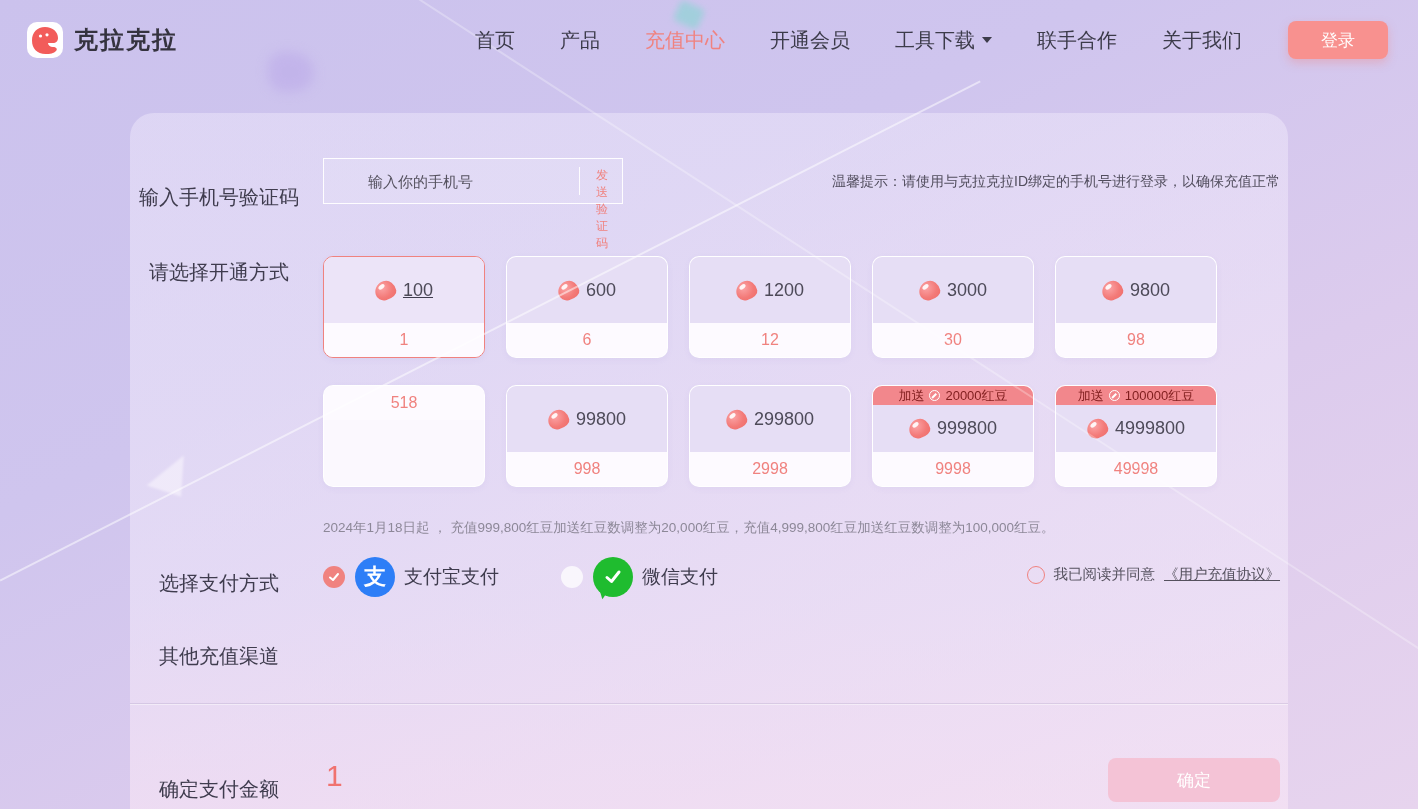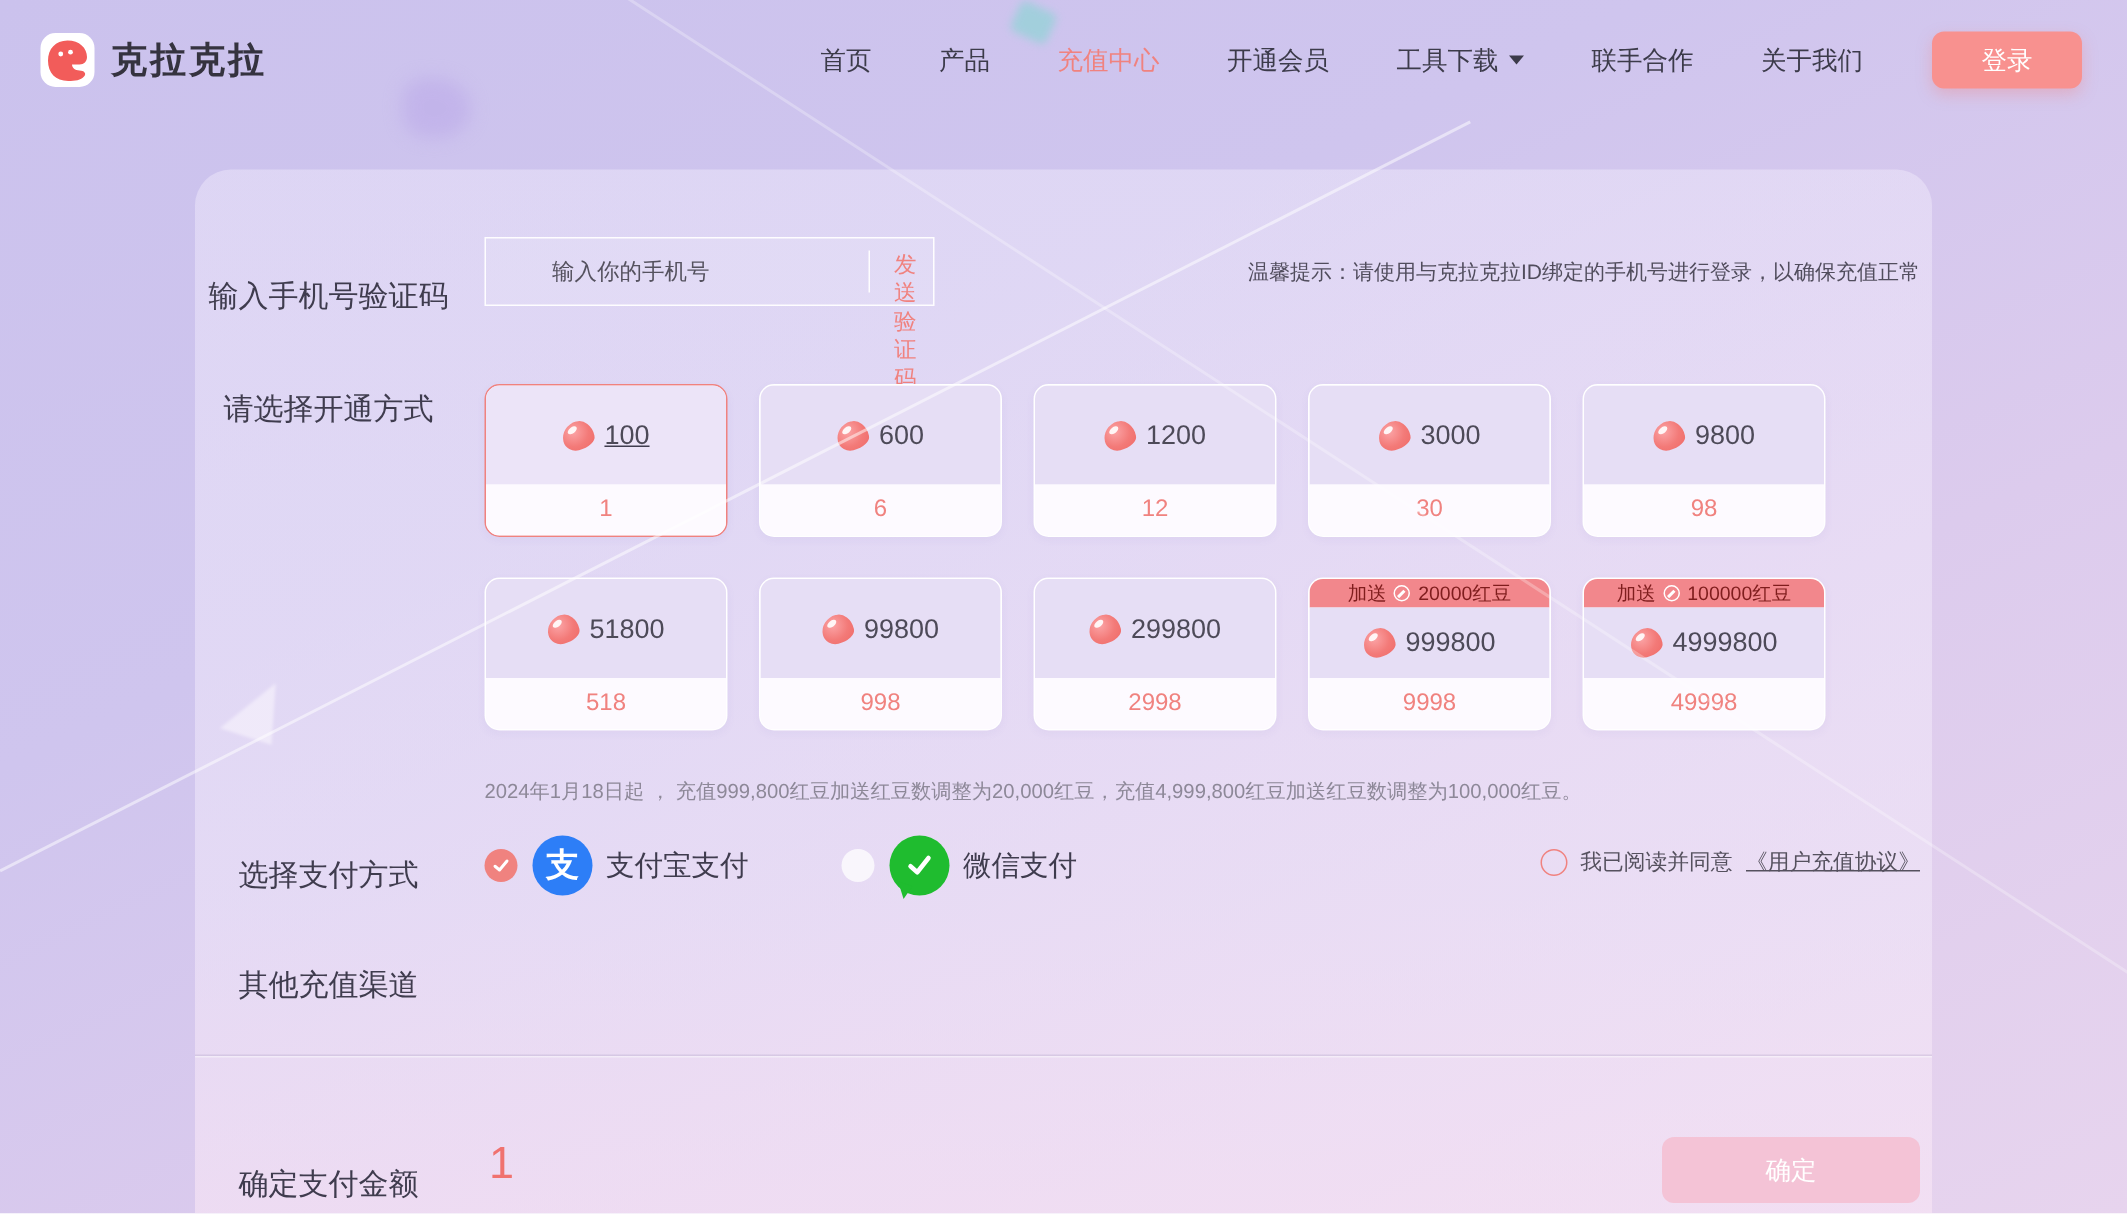--- a/index.html
+++ b/index.html
@@ -24,21 +24,21 @@
     opacity:.55; filter:blur(3px); border-radius:4px; transform:rotate(25deg); z-index:1; }
   .deco-blob { position:absolute; left:268px; top:52px; width:46px; height:40px; background:#b9a6e8;
     opacity:.5; filter:blur(6px); border-radius:40% 60% 55% 45%; z-index:1; }
 
   
   .header { position:absolute; top:0; left:0; width:100%; height:80px; display:flex; align-items:center;
     padding:0 30px 0 26px; z-index:10; }
   .brand { display:flex; align-items:center; gap:10px; }
   .brand-name { font-size:24px; font-weight:bold; color:#35333f; letter-spacing:2px; }
   .nav { margin-left:auto; display:flex; align-items:center; gap:45px; }
-  .nav-item { font-size:17px; color:#3c3b4a; cursor:pointer; display:flex; align-items:center; gap:7px; white-space:nowrap; }
+  .nav-item { font-size:20px; color:#3c3b4a; cursor:pointer; display:flex; align-items:center; gap:7px; white-space:nowrap; }
   .nav-item.active { color:#f0827f; }
   .caret-down { width:0; height:0; border-left:5px solid transparent; border-right:5px solid transparent;
     border-top:6px solid #3c3b4a; display:inline-block; }
   .login-btn { margin-left:46px; width:100px; height:38px; background:#f8918f; color:#fff; font-size:17px;
     border:none; border-radius:8px; cursor:pointer; box-shadow:0 4px 10px rgba(240,130,127,.35); }
 
   
   .panel { position:absolute; left:130px; top:113px; width:1158px; height:696px; z-index:4;
     border-radius:24px 24px 0 0;
     background:linear-gradient(180deg,rgba(246,241,254,.40) 0%,rgba(246,238,252,.48) 70%,rgba(250,231,246,.60) 100%); }
@@ -47,21 +47,21 @@
   
   .phone-label { top:71px; }
   .phone-input-box { position:absolute; left:193px; top:45px; width:300px; height:46px;
     border:1px solid rgba(255,255,255,.95); background:rgba(255,255,255,.10);
     display:flex; align-items:center;padding-left:26px; }
   .phone-input { flex:1; height:100%; border:none; background:transparent; outline:none;
     padding:0 12px 0 18px; font-size:15px; color:#413e4e;
     font-family:"Liberation Sans","DejaVu Sans",sans-serif; }
   .phone-input::placeholder { color:#55525f; opacity:1; }
   .send-code { border-left:1px solid rgba(255,255,255,.95); background:transparent; height:28px;
-    padding:0 16px; font-size:15px; color:#f0827f; cursor:pointer; border-top:none; border-right:none; border-bottom:none;
+    padding:0 16px; font-size:12px; color:#f0827f; cursor:pointer; border-top:none; border-right:none; border-bottom:none;
     font-family:"Liberation Sans","DejaVu Sans",sans-serif; }
   .tip { position:absolute; right:8px; top:60px; font-size:14px; color:#514d5d; }
 
   
   .packages-label { top:146px; }
   .grid { position:absolute; left:193px; display:grid; grid-template-columns:repeat(5,162px); gap:21px; }
   .grid-r1 { top:143px; }
   .grid-r2 { top:272px; }
   .card { height:102px; border-radius:10px; overflow:hidden; background:#fbf8fe; cursor:pointer;
     border:1px solid rgba(255,255,255,.9); display:flex; flex-direction:column;
@@ -212,24 +212,20 @@
         <div class="card-top">
             <span class="bean-icon"></span>
             <span class="beans">9800</span>
           </div>
         <div class="card-price">98</div>
       </div>
     </div>
 
     <div class="grid grid-r2">
       <div class="card">
-        <div class="card-top">
-            <span class="bean-icon"></span>
-            <span class="beans">51800</span>
-          </div>
         <div class="card-price">518</div>
       </div>
       <div class="card">
         <div class="card-top">
             <span class="bean-icon"></span>
             <span class="beans">99800</span>
           </div>
         <div class="card-price">998</div>
       </div>
       <div class="card">

